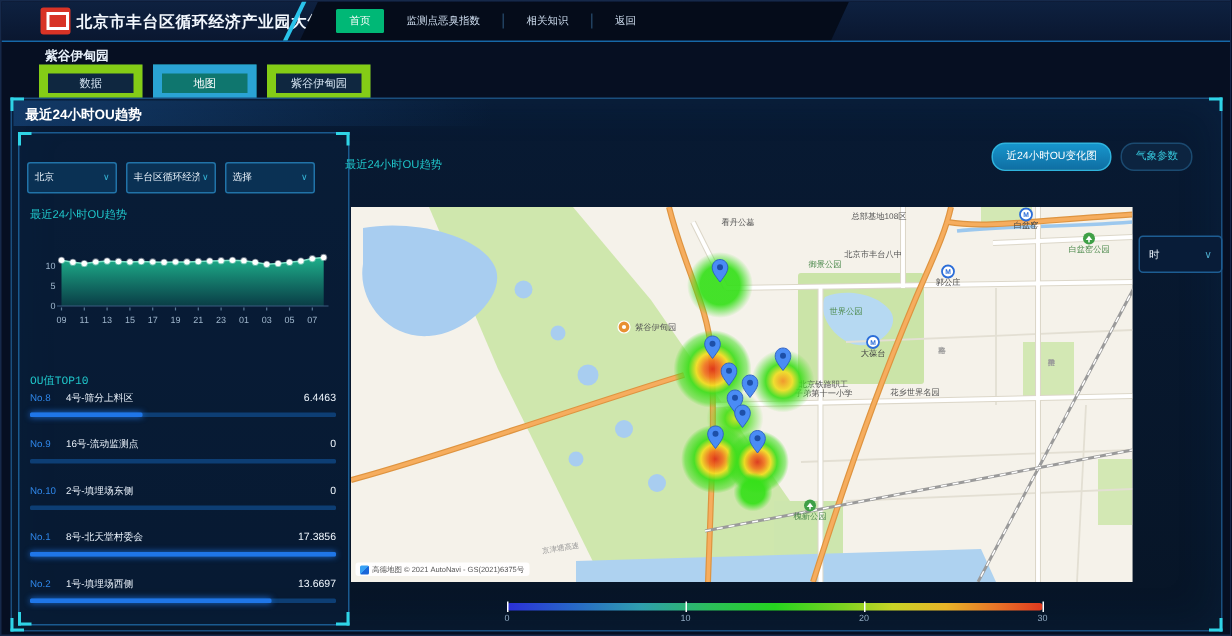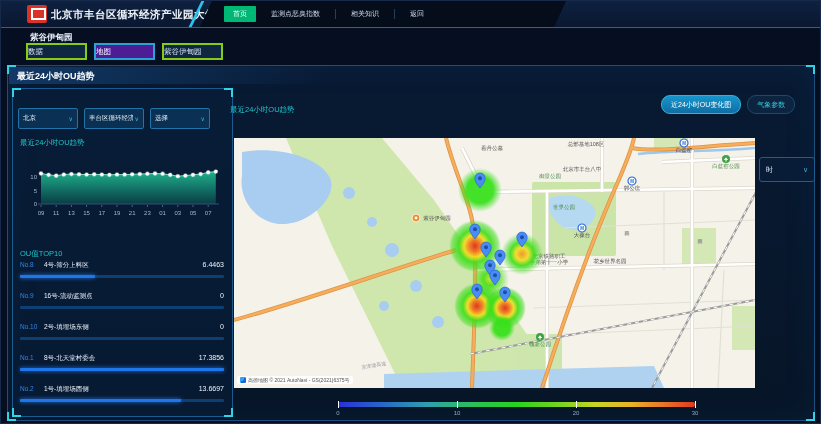--- a/index.html
+++ b/index.html
@@ -16,23 +16,23 @@
   .nav-slash{position:absolute;left:194px;top:0;width:3px;height:26px;background:#2ac3ea;transform:skewX(-26deg);}
   .nav-strip{position:absolute;left:199px;top:0;width:366px;height:26px;background:#050c1a;
     clip-path:polygon(12px 0,100% 0,calc(100% - 12px) 100%,0 100%);
     display:flex;align-items:center;padding-left:24px;gap:15px;box-sizing:border-box;}
   .nav-item{font-size:7px;color:#cddcee;white-space:nowrap;cursor:pointer;}
   .nav-item.active{background:#00b876;color:#fff;padding:3px 9px;border-radius:1px;}
   .nav-item.sep{border-left:1px solid #21405f;padding-left:15px;}
   
   .publish-label{position:absolute;left:29px;top:31px;font-size:8.5px;font-weight:bold;color:#e8f1fa;}
   .tabs{position:absolute;left:25px;top:42px;display:flex;gap:7px;}
-  .tab{width:57px;height:13px;line-height:13px;font-size:7.5px;color:#d5e4f2;
-    background:#0f2740;border:2px solid #84cc16;cursor:pointer;}
-  .tab.active{background:#4c1d95;border-color:#2aa3d4;color:#fff;}
+  .tab{width:57px;height:13px;line-height:13px;text-align:center;font-size:7.5px;color:#d5e4f2;
+    background:#0f2740;border:6px solid #84cc16;cursor:pointer;}
+  .tab.active{background:#0f766e;border-color:#2aa3d4;color:#fff;}
   
   .main-panel{position:absolute;left:6px;top:64px;width:808px;height:356px;
     border:1px solid #1a4f7e;background:linear-gradient(180deg,#081a33,#071527);
     box-shadow:inset 0 0 30px rgba(20,80,140,.15);box-sizing:border-box;}
   .panel-head-bg{position:absolute;left:1px;top:1px;height:17px;width:320px;
     background:linear-gradient(90deg,rgba(26,80,140,.55),transparent);}
   .panel-title{position:absolute;left:9px;top:4px;font-size:9px;font-weight:bold;color:#fff;}
   .corner{position:absolute;width:7px;height:7px;border:0 solid #2fd4e6;}
   .c-tl{left:-1px;top:-1px;border-left-width:2px;border-top-width:2px;}
   .c-tr{right:-1px;top:-1px;border-right-width:2px;border-top-width:2px;}
@@ -40,21 +40,21 @@
   .c-br{right:-1px;bottom:-1px;border-right-width:2px;border-bottom-width:2px;}
   
   .left-panel{position:absolute;left:4px;top:22px;width:221px;height:329px;
     border:1px solid #1a5a8f;background:rgba(8,30,58,.6);box-sizing:border-box;}
   .dd-row{position:absolute;left:5px;top:19px;display:flex;gap:6px;}
   .dd{width:60px;height:21px;background:#0a3154;border:1px solid #2173a8;border-radius:2px;
     display:flex;align-items:center;padding:0 4px;box-sizing:border-box;cursor:pointer;}
   .dd .val{font-size:6.5px;color:#eaf3fb;white-space:nowrap;overflow:hidden;max-width:44px;}
   .dd .chev{margin-left:auto;color:#36b7d8;font-size:6px;}
   .sub-title{position:absolute;left:7px;color:#1fc4c8;font-size:7.5px;}
-  .st-chart{top:49px;} .st-top{top:160px;}
+  .st-chart{top:49px;} .st-top{top:160px;font-family:Liberation Mono, monospace;}
   #trend-chart{position:absolute;left:2px;top:60px;}
   .ranking{position:absolute;left:7px;top:172px;width:204px;}
   .rk-item{height:22px;margin-bottom:9px;}
   .rk-row{display:flex;align-items:baseline;}
   .rk-rank{color:#2f86e8;font-size:6.5px;width:24px;flex:none;}
   .rk-name{color:#e9f1fa;font-size:6.5px;white-space:nowrap;}
   .rk-val{margin-left:auto;color:#eef5fc;font-size:7px;}
   .rk-bar{margin-top:5px;height:2.5px;background:#0d3e74;border-radius:1px;}
   .rk-fill{height:100%;background:#1f76e8;border-radius:1px;box-shadow:0 0 4px #1f76e8;}
   

